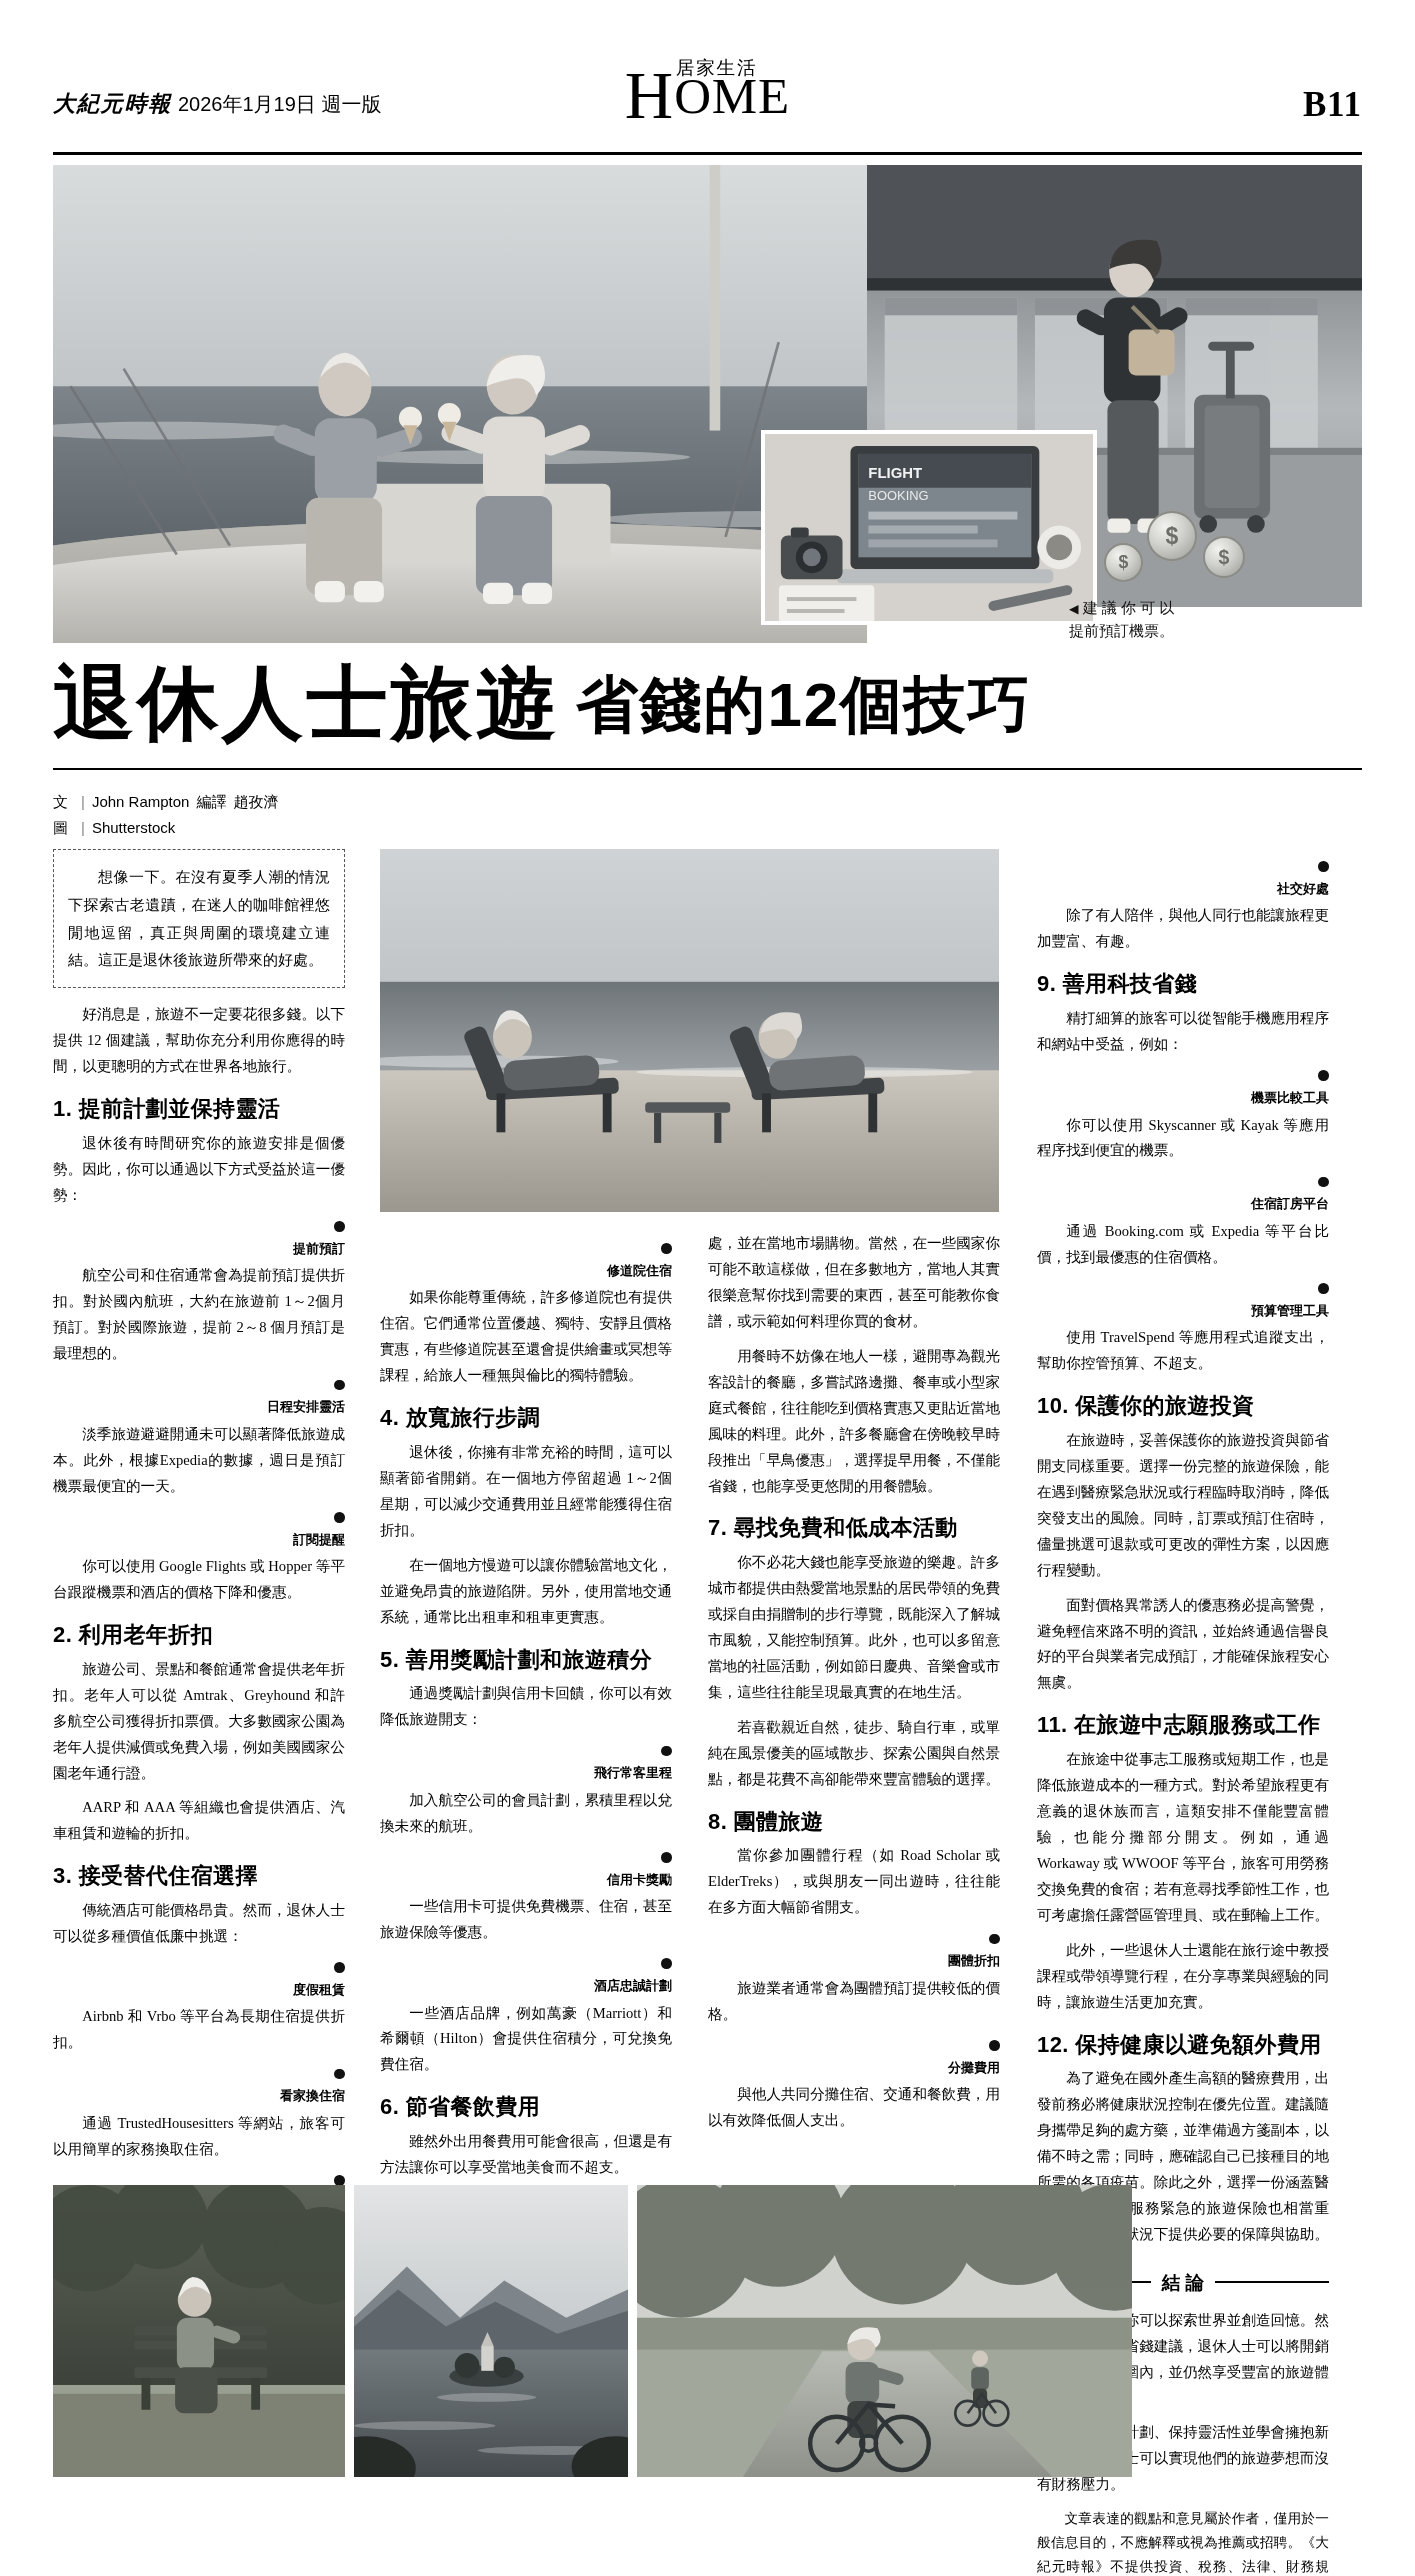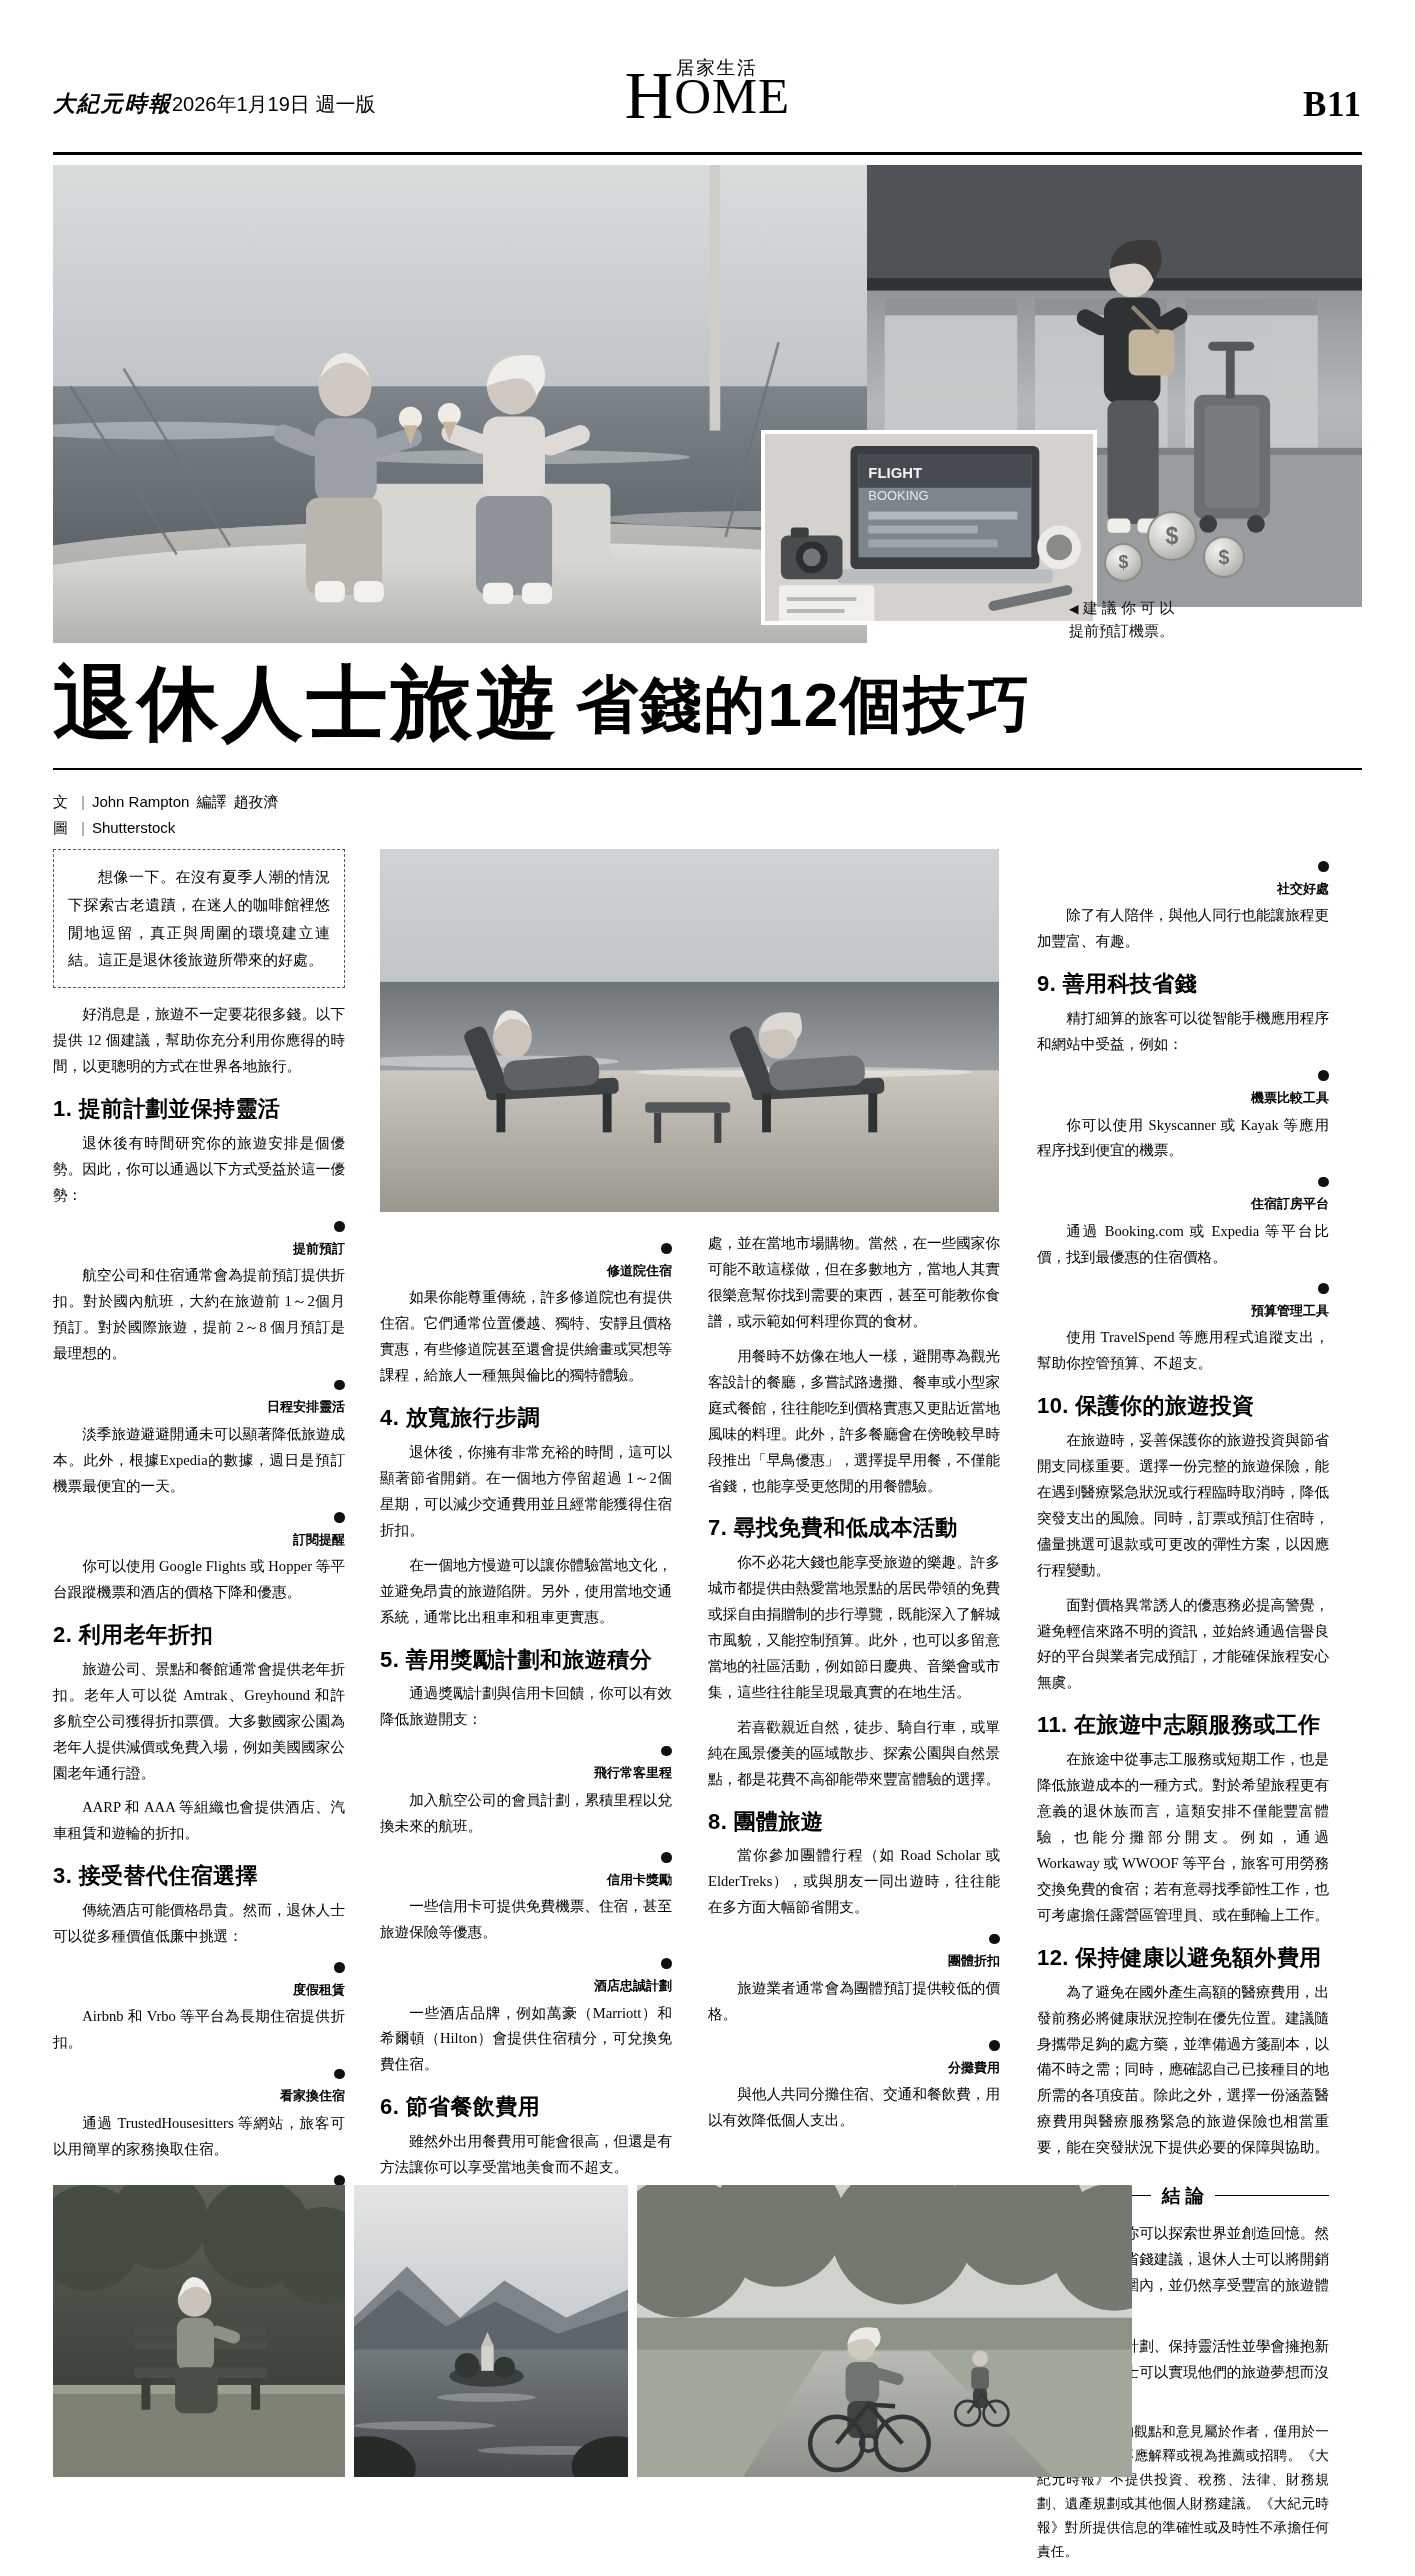--- a/index.html
+++ b/index.html
@@ -13,21 +13,21 @@
     overflow:hidden;
   }
   .page { position:relative; width:1415px; height:2576px; padding:0; }
 
   
   .masthead {
     position:absolute; left:53px; top:62px; width:1309px; height:85px;
   }
   .mast-left {
     position:absolute; left:0; top:26.5px;
-    display:flex; align-items:baseline; gap:0;
+    display:flex; align-items:baseline; gap:6px;
   }
   .mast-logo {
     font-family:"DejaVu Serif", serif;
     font-weight:bold; font-size:22px; letter-spacing:1.8px;
     font-style:italic;
   }
   .mast-date { font-size:20px; font-family:"Liberation Sans", sans-serif; }
   .mast-center {
     position:absolute; left:50%; top:0; transform:translateX(-50%);
     text-align:center;
@@ -530,20 +530,21 @@
     <h4 class="bullet">
         <span class="dot"></span>
         <span>預算管理工具</span>
       </h4>
     <p>使用 TravelSpend 等應用程式追蹤支出，幫助你控管預算、不超支。</p>
     <h3 class="num">10. 保護你的旅遊投資</h3>
     <p>在旅遊時，妥善保護你的旅遊投資與節省開支同樣重要。選擇一份完整的旅遊保險，能在遇到醫療緊急狀況或行程臨時取消時，降低突發支出的風險。同時，訂票或預訂住宿時，儘量挑選可退款或可更改的彈性方案，以因應行程變動。</p>
     <p>面對價格異常誘人的優惠務必提高警覺，避免輕信來路不明的資訊，並始終通過信譽良好的平台與業者完成預訂，才能確保旅程安心無虞。</p>
     <h3 class="num">11. 在旅遊中志願服務或工作</h3>
     <p>在旅途中從事志工服務或短期工作，也是降低旅遊成本的一種方式。對於希望旅程更有意義的退休族而言，這類安排不僅能豐富體驗，也能分攤部分開支。例如，通過 Workaway 或 WWOOF 等平台，旅客可用勞務交換免費的食宿；若有意尋找季節性工作，也可考慮擔任露營區管理員、或在郵輪上工作。</p>
+    <p>此外，一些退休人士還能在旅行途中教授課程或帶領導覽行程，在分享專業與經驗的同時，讓旅遊生活更加充實。</p>
     <h3 class="num">12. 保持健康以避免額外費用</h3>
     <p>為了避免在國外產生高額的醫療費用，出發前務必將健康狀況控制在優先位置。建議隨身攜帶足夠的處方藥，並準備過方箋副本，以備不時之需；同時，應確認自己已接種目的地所需的各項疫苗。除此之外，選擇一份涵蓋醫療費用與醫療服務緊急的旅遊保險也相當重要，能在突發狀況下提供必要的保障與協助。</p>
 
     <div class="concl-div">
       <span class="ln"></span>
       <span>結 論</span>
       <span class="ln"></span>
     </div>
     <p>退休後，你可以探索世界並創造回憶。然而，通過迫些省錢建議，退休人士可以將開銷保持在預算範圍內，並仍然享受豐富的旅遊體驗。</p>
     <p>通過認真計劃、保持靈活性並學會擁抱新機會，退休人士可以實現他們的旅遊夢想而沒有財務壓力。</p>

